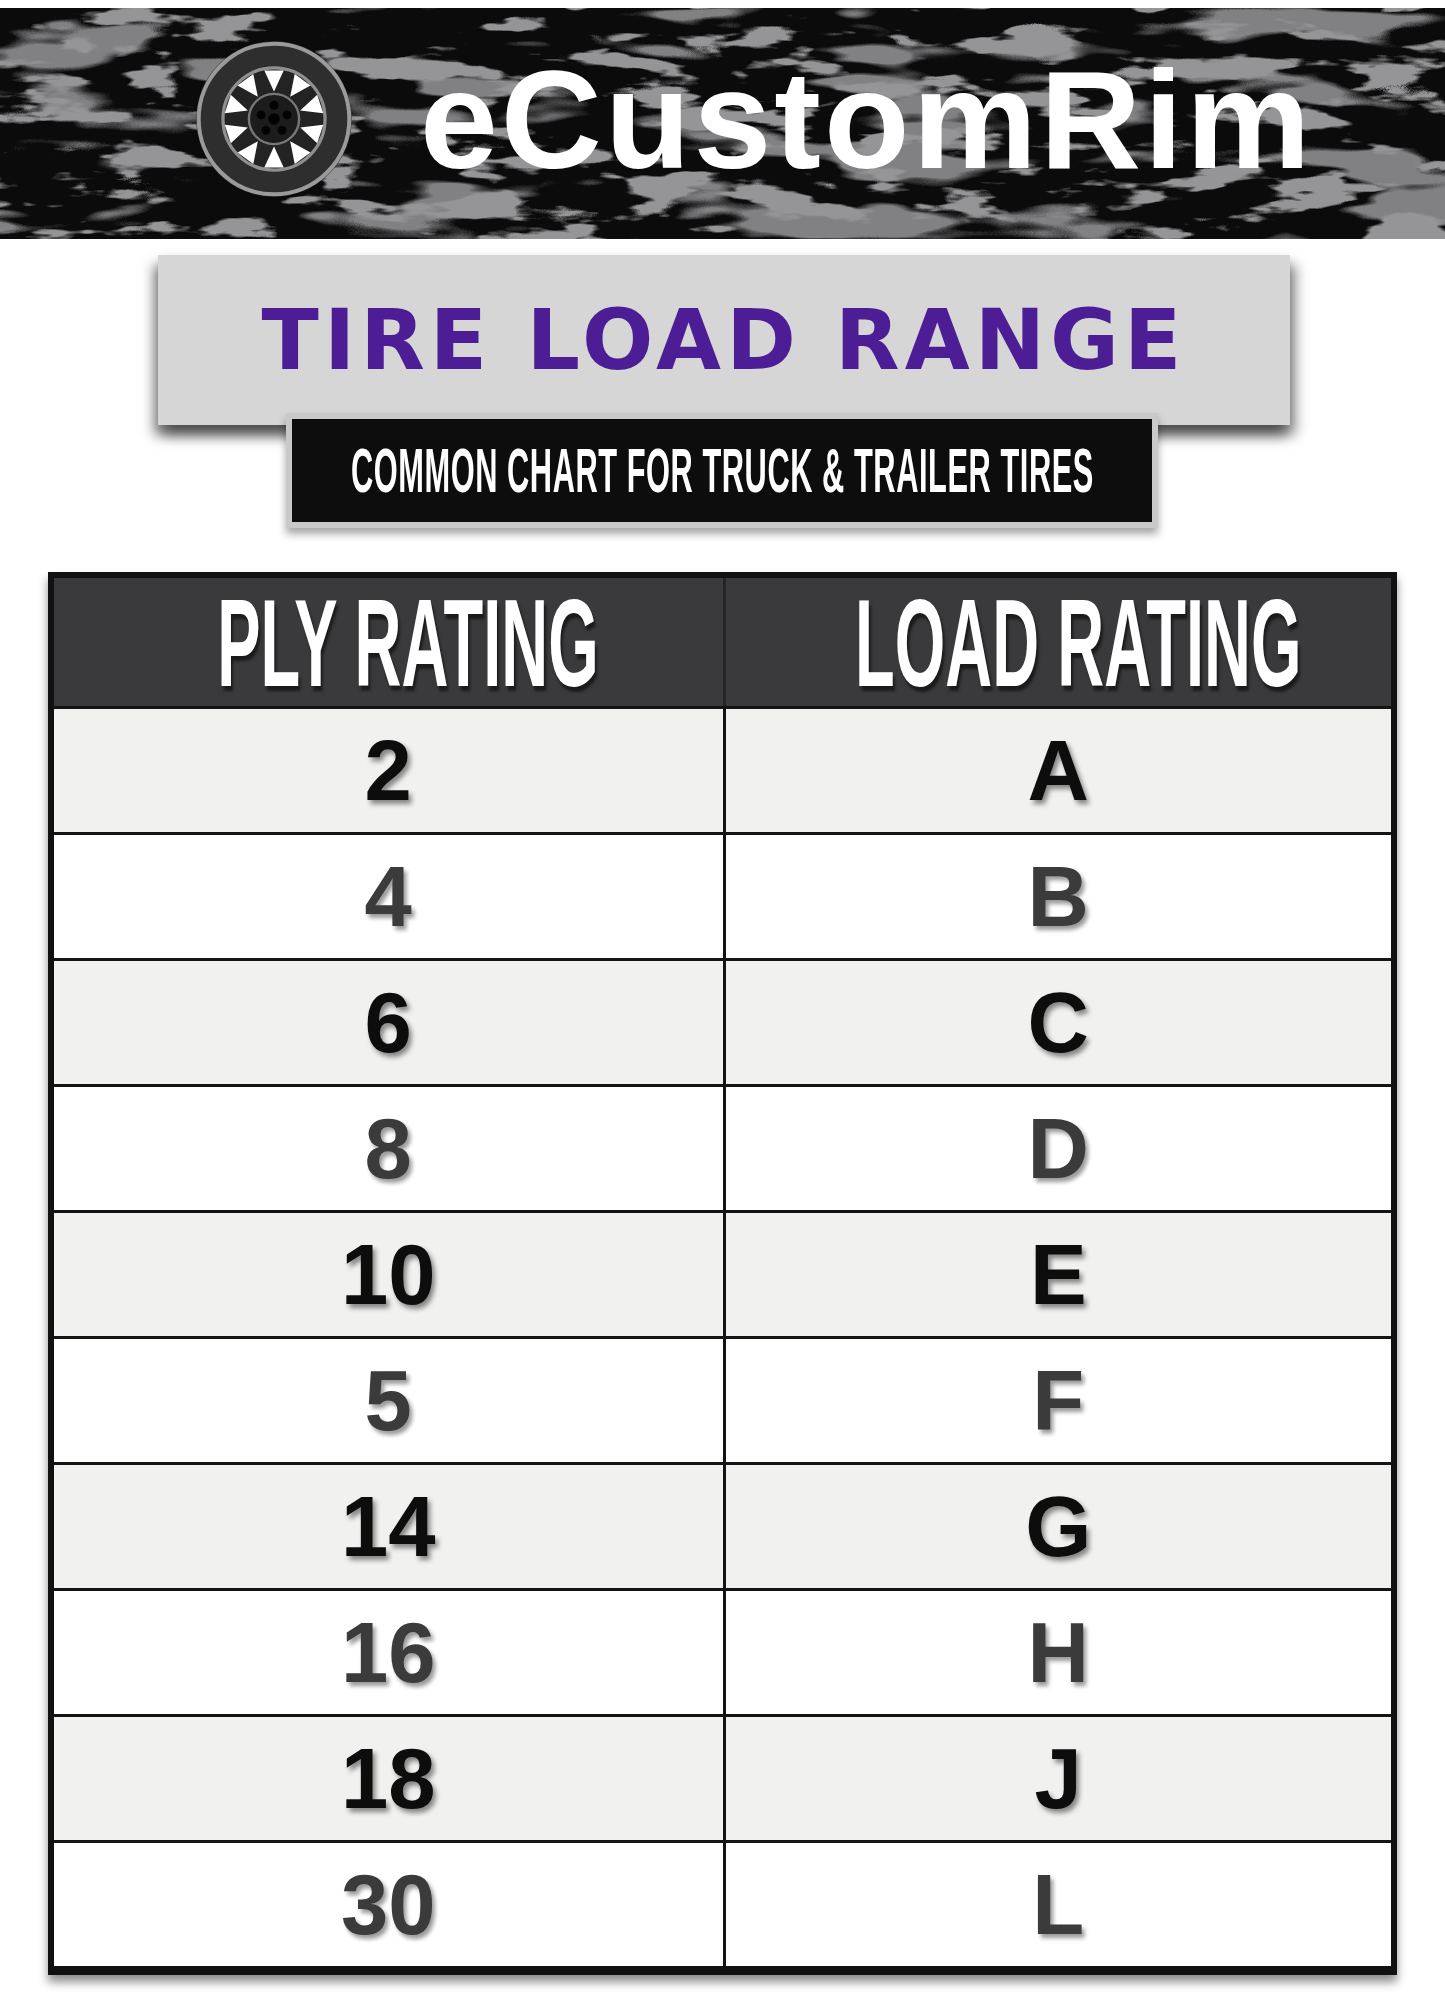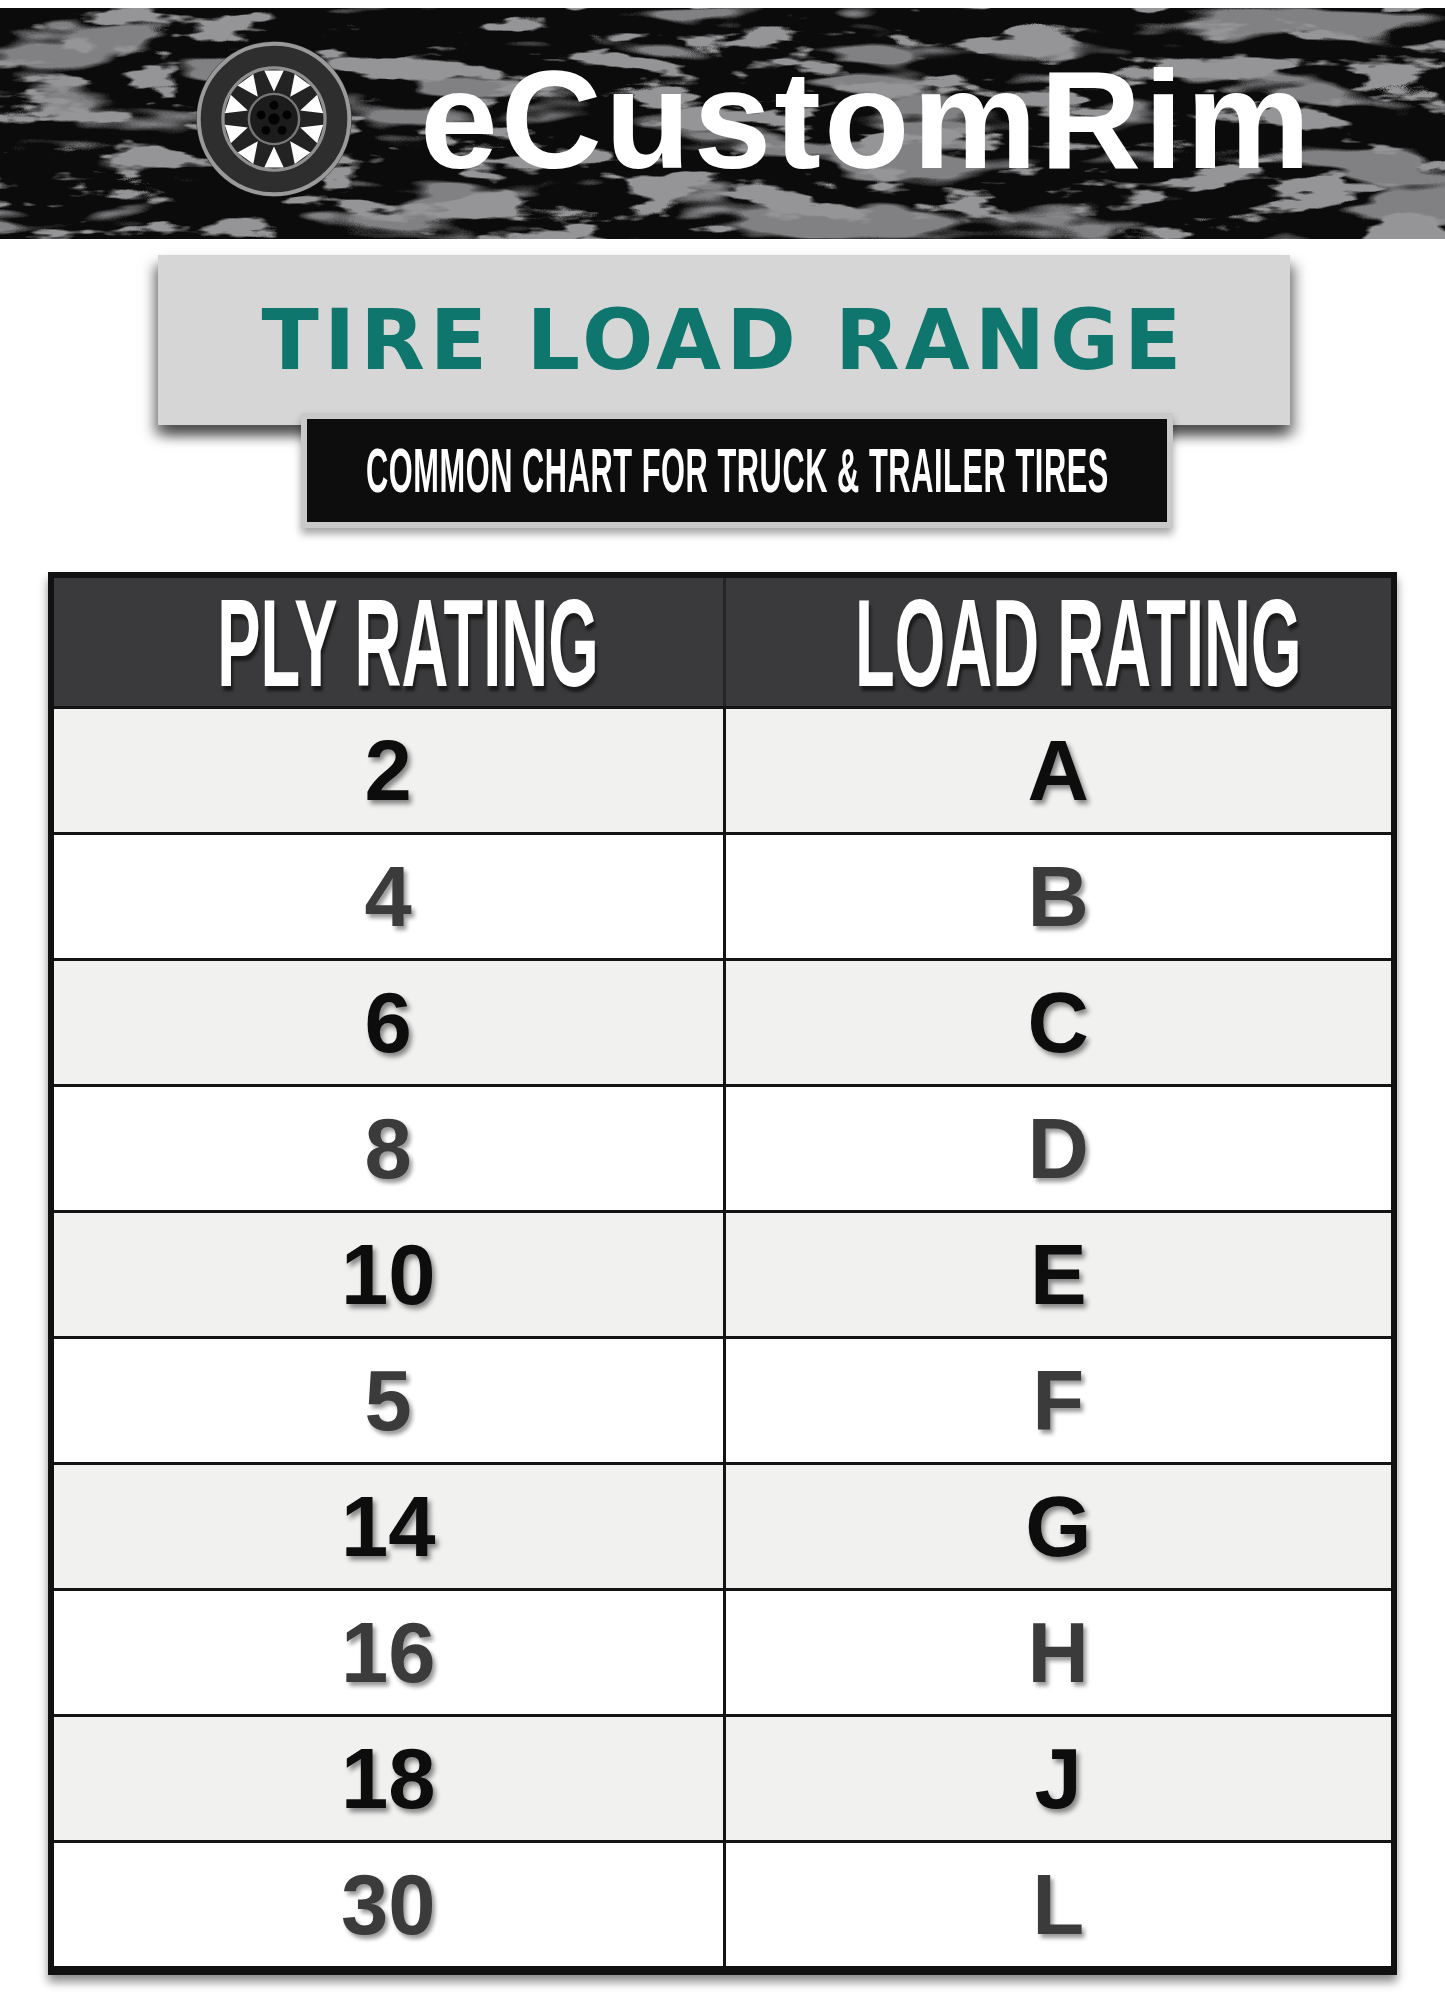--- a/index.html
+++ b/index.html
@@ -21,27 +21,27 @@
     transform:translateY(-4px);white-space:nowrap;
   }
 
   
   .title-banner{
     position:absolute;left:158px;top:255px;width:1132px;height:170px;
     background:#d6d6d6;display:flex;align-items:center;justify-content:center;
     box-shadow:-4px 10px 12px rgba(0,0,0,0.50), 6px 10px 12px rgba(0,0,0,0.40);
   }
   .title-text{
-    font-family:"DejaVu Sans",sans-serif;font-weight:bold;color:#0f766e;
+    font-family:"DejaVu Sans",sans-serif;font-weight:bold;color:#4c1d95;
     font-size:84px;letter-spacing:5px;white-space:nowrap;line-height:1;
   }
 
   
   .subtitle-banner{
-    position:absolute;left:301px;top:413px;width:872px;height:115px;
+    position:absolute;left:286px;top:413px;width:872px;height:115px;
     background:#0d0d0d;border:6px solid #c9c9c9;box-sizing:border-box;
     display:flex;align-items:center;justify-content:center;
     box-shadow:0 6px 8px rgba(0,0,0,0.35);
   }
   .subtitle-text{
     color:#ffffff;font-weight:bold;font-size:56px;white-space:nowrap;
     transform:scale(0.55,1.12);transform-origin:center;letter-spacing:1px;line-height:1;
   }
 
   

